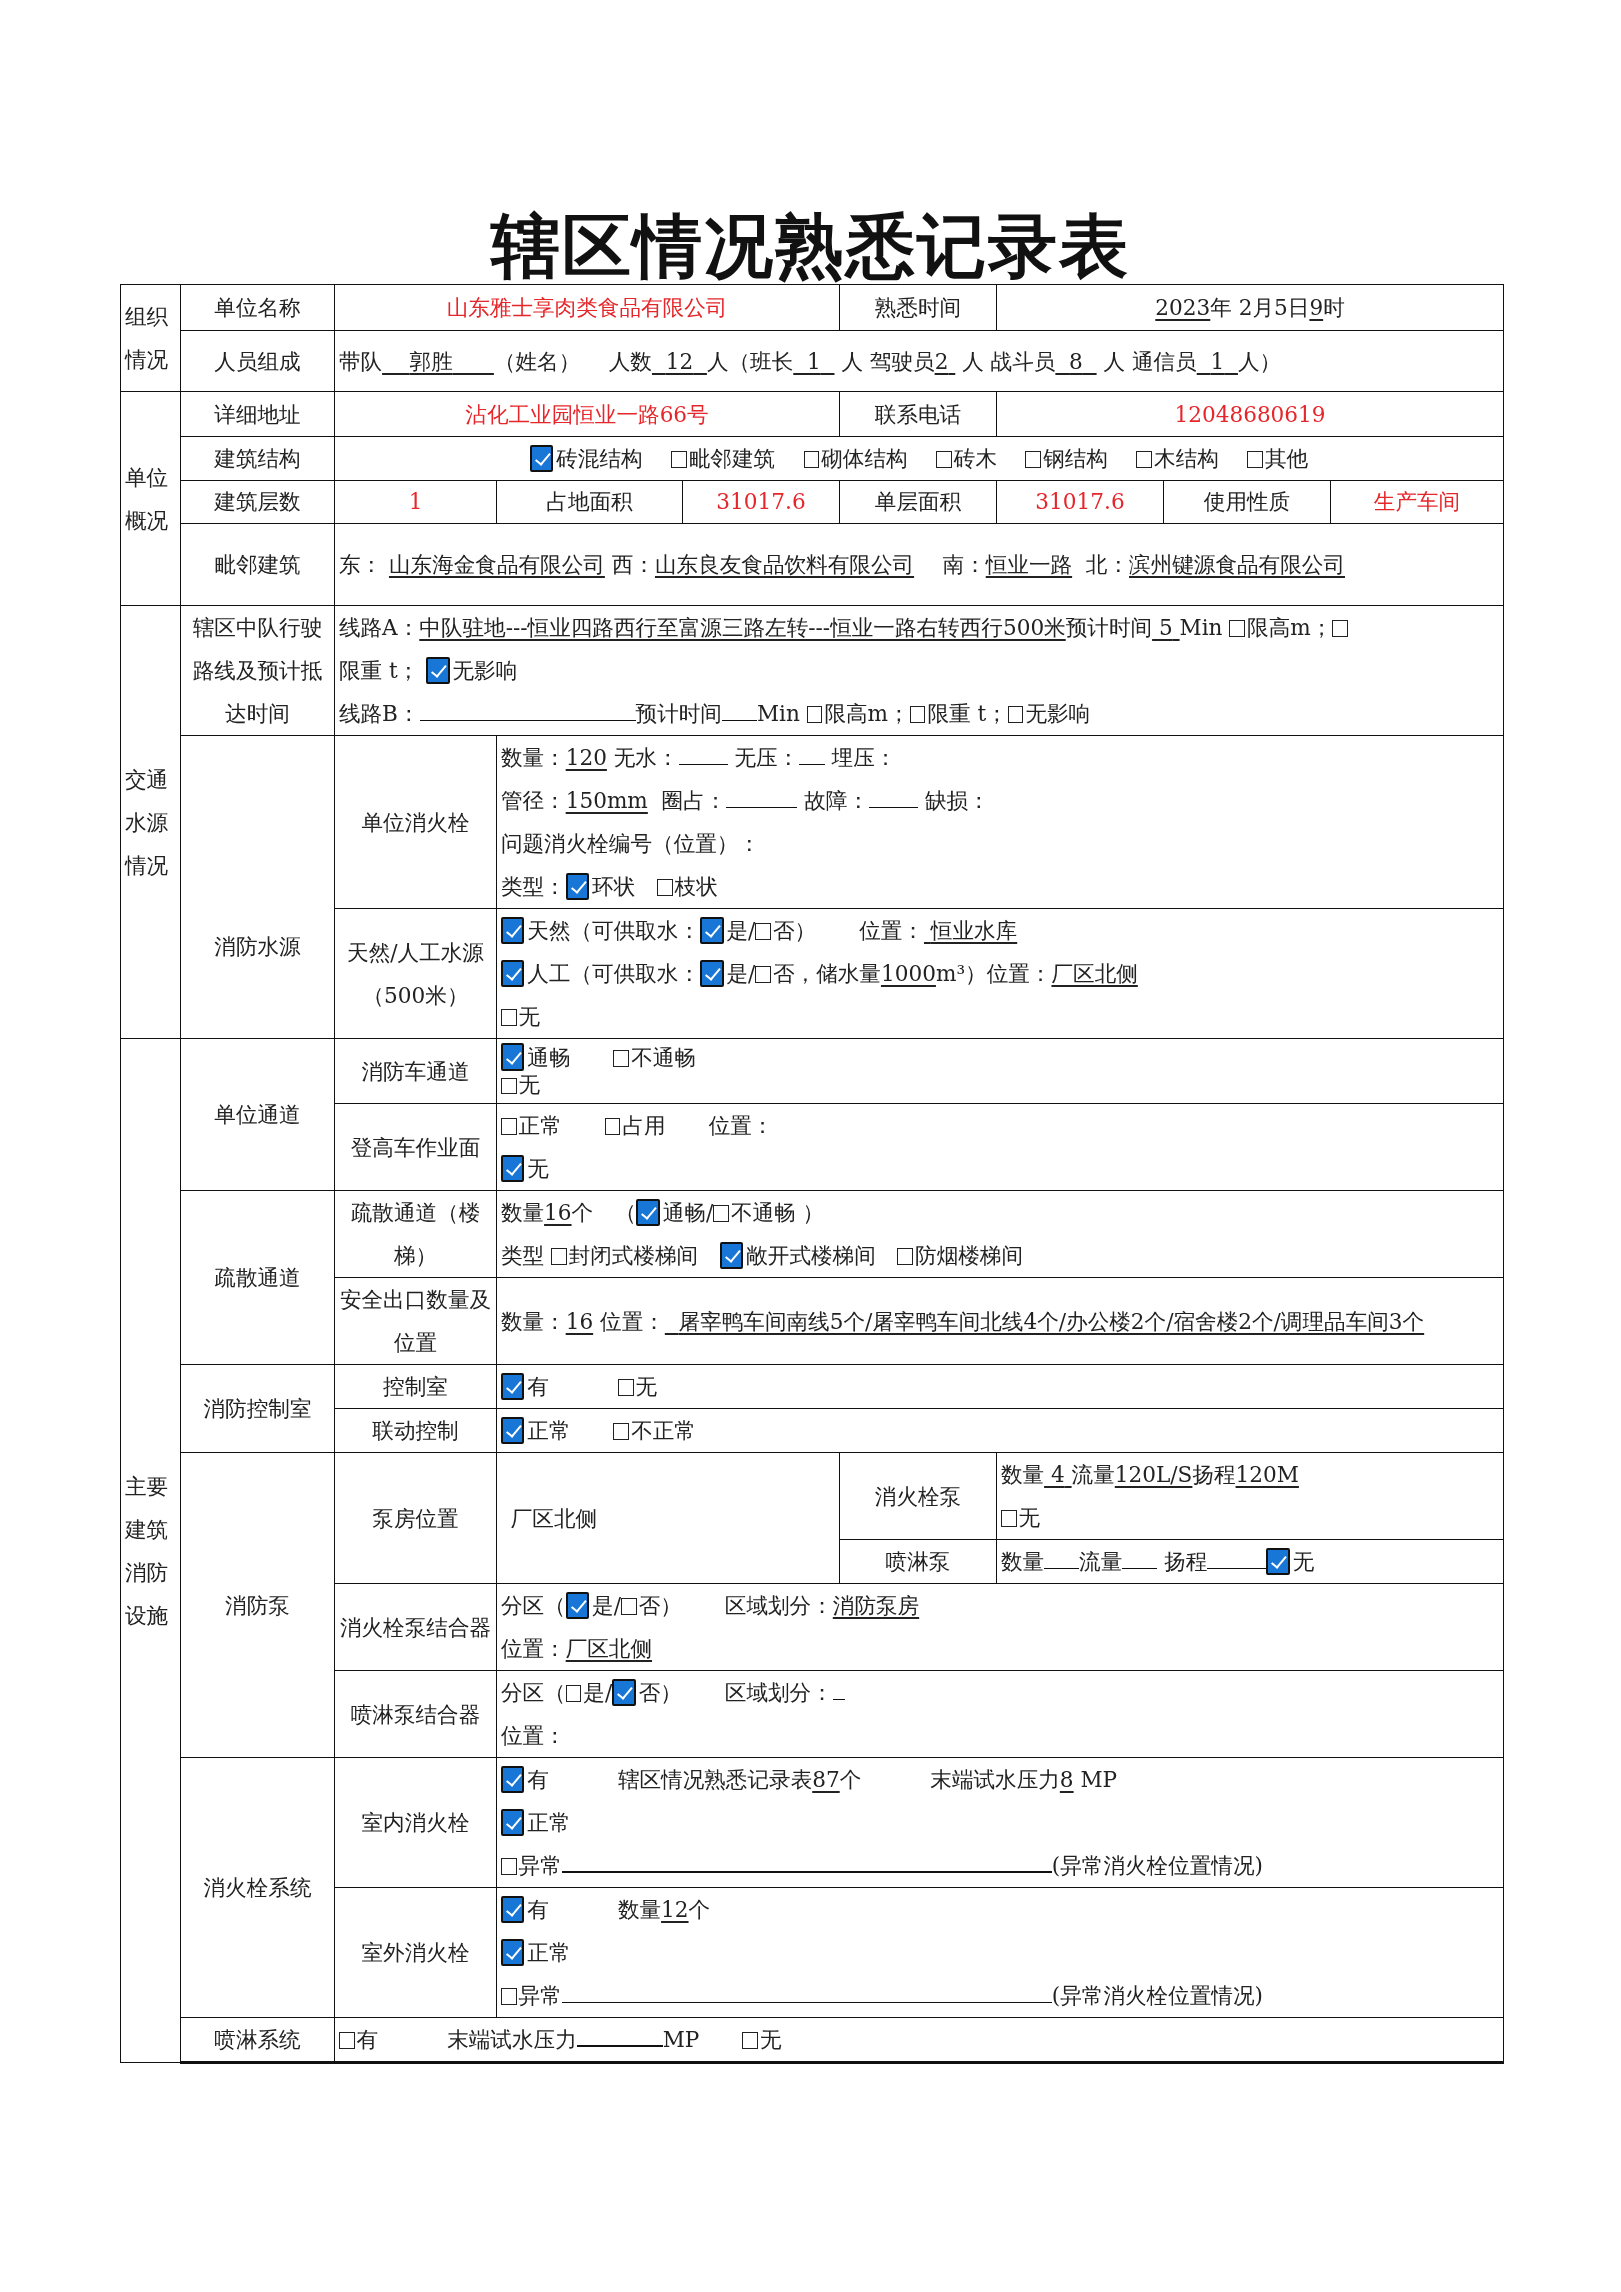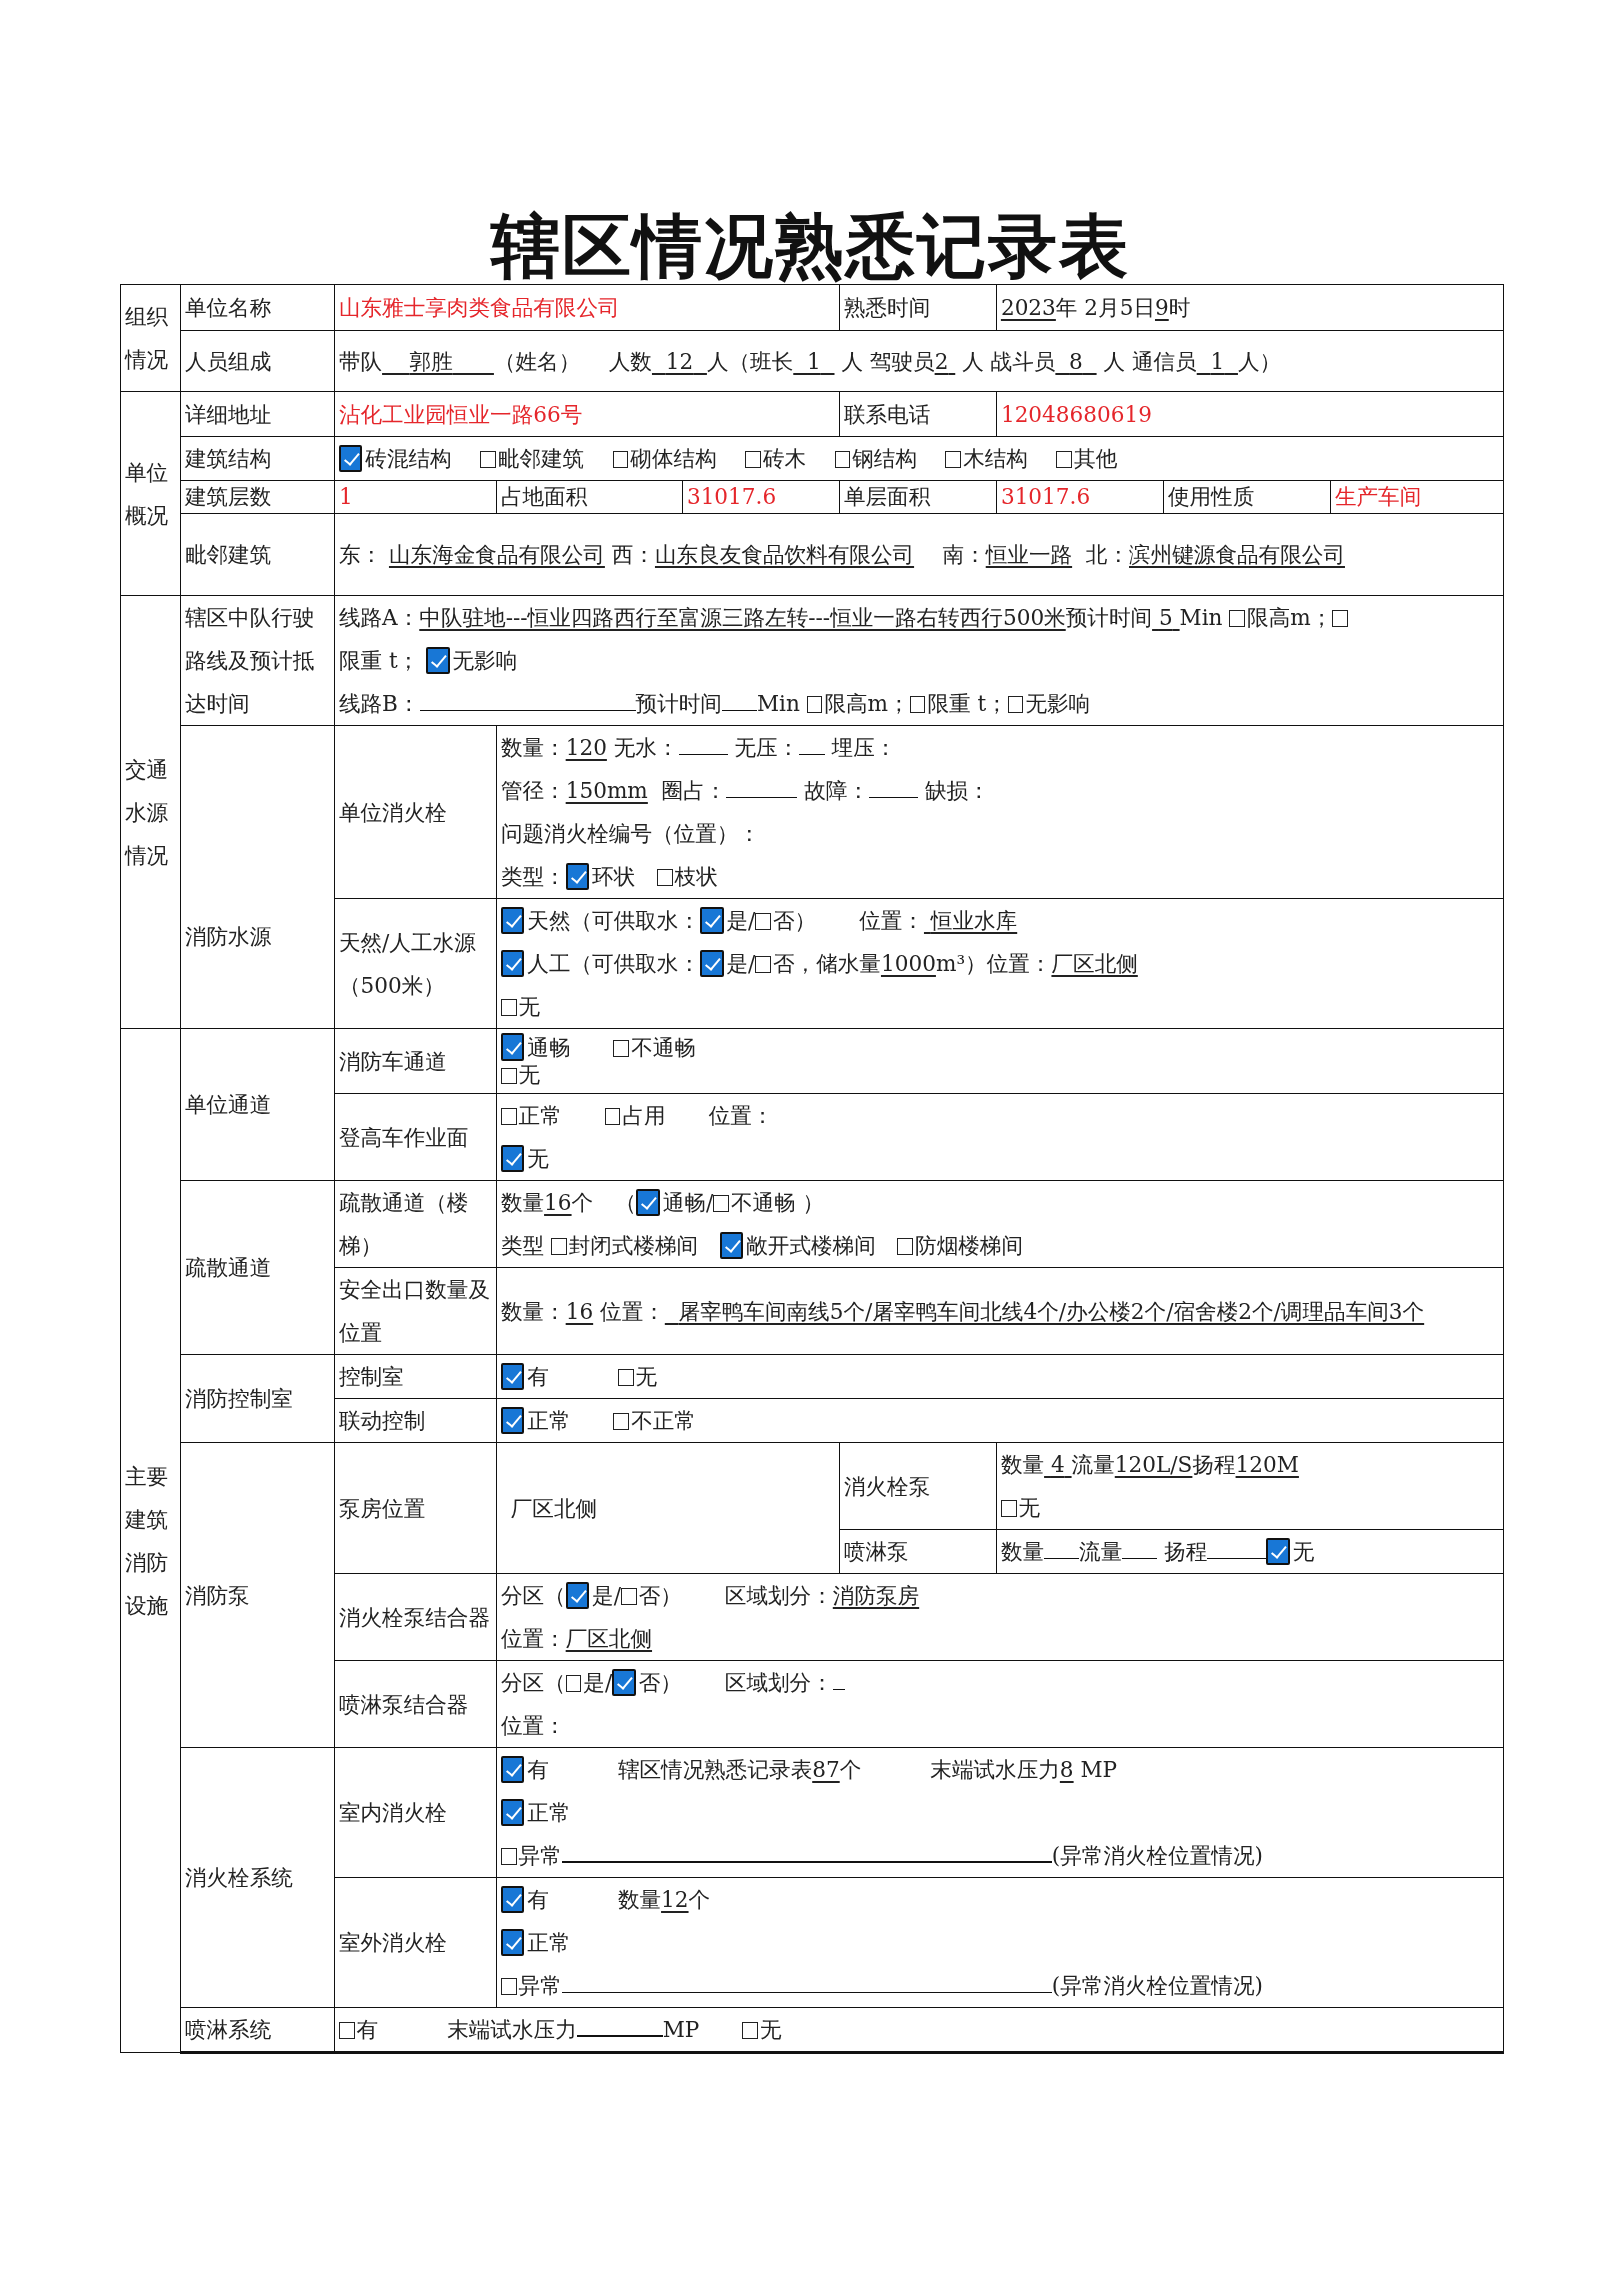--- a/index.html
+++ b/index.html
@@ -1,21 +1,21 @@
 <!DOCTYPE html>
 <html><head>
 <meta charset="utf-8">
 <style>
   html, body { margin:0; padding:0; background:#ffffff; }
   body { width:1621px; height:2293px; position:relative; font-family:"DejaVu Serif","Liberation Serif",serif; color:#222; }
   .title { position:absolute; left:0; width:1621px; top:201px; text-align:center; font-size:69px; font-weight:bold; letter-spacing:2px; font-family:"DejaVu Serif",serif; color:#111; }
   table.form { position:absolute; left:120px; top:284px; width:1382px; border-collapse:collapse; table-layout:fixed; font-size:21.6px; }
   table.form td { border:1.5px solid #111; padding:0 3.9px; vertical-align:middle; line-height:43px; }
   .thick-top td { border-top:3.9px solid #111; }
-  td.lbl { text-align:left; }
+  td.lbl { text-align:center; }
   td.cat { line-height:43px; padding:0 2px; }
   .red { color:#e5262b; }
   .u { text-decoration:underline; text-underline-offset:3.9px; }
   .blank { display:inline-block; border-bottom:1.5px solid #111; height:21.6px; vertical-align:baseline; }
   .cb { display:inline-block; width:15.7px; height:16.7px; border:1.5px solid #222; vertical-align:-2px; margin-right:2px; box-sizing:border-box; }
   .cb.on { width:23.5px; height:27.4px; background:#1877d6; border:2px solid #111; border-radius:2px; position:relative; vertical-align:-5.9px; margin-right:2.9px; }
   .cb.on::after { content:""; position:absolute; left:6.9px; top:3.9px; width:5.9px; height:12.7px; border-right:2.9px solid #fff; border-bottom:2.9px solid #fff; transform:rotate(40deg); }
   .line { display:block; line-height:43px; }
   .sp { display:inline-block; width:21.6px; }
   .sp2 { display:inline-block; width:43px; }
@@ -70,21 +70,21 @@
     <td class="lbl" colspan="7">
       <span><span class="cb on"></span><span>砖混结构</span></span><span class="sp"></span>
       <span><span class="cb"></span><span>毗邻建筑</span></span><span class="sp"></span>
       <span><span class="cb"></span><span>砌体结构</span></span><span class="sp"></span>
       <span><span class="cb"></span><span>砖木</span></span><span class="sp"></span>
       <span><span class="cb"></span><span>钢结构</span></span><span class="sp"></span>
       <span><span class="cb"></span><span>木结构</span></span><span class="sp"></span>
       <span><span class="cb"></span><span>其他</span></span>
     </td>
   </tr>
-  <tr style="height:33px" class="tight">
+  <tr style="height:43px" class="tight">
     <td class="lbl" style="line-height:25.5px">建筑层数</td>
     <td class="lbl red" style="line-height:25.5px">1</td>
     <td class="lbl" style="line-height:25.5px">占地面积</td>
     <td class="lbl red" style="line-height:25.5px">31017.6</td>
     <td class="lbl" style="line-height:25.5px">单层面积</td>
     <td class="lbl red" style="line-height:25.5px">31017.6</td>
     <td class="lbl" style="line-height:25.5px">使用性质</td>
     <td class="lbl red" style="line-height:25.5px">生产车间</td>
   </tr>
   <tr class="thick-top" style="height:82px">

